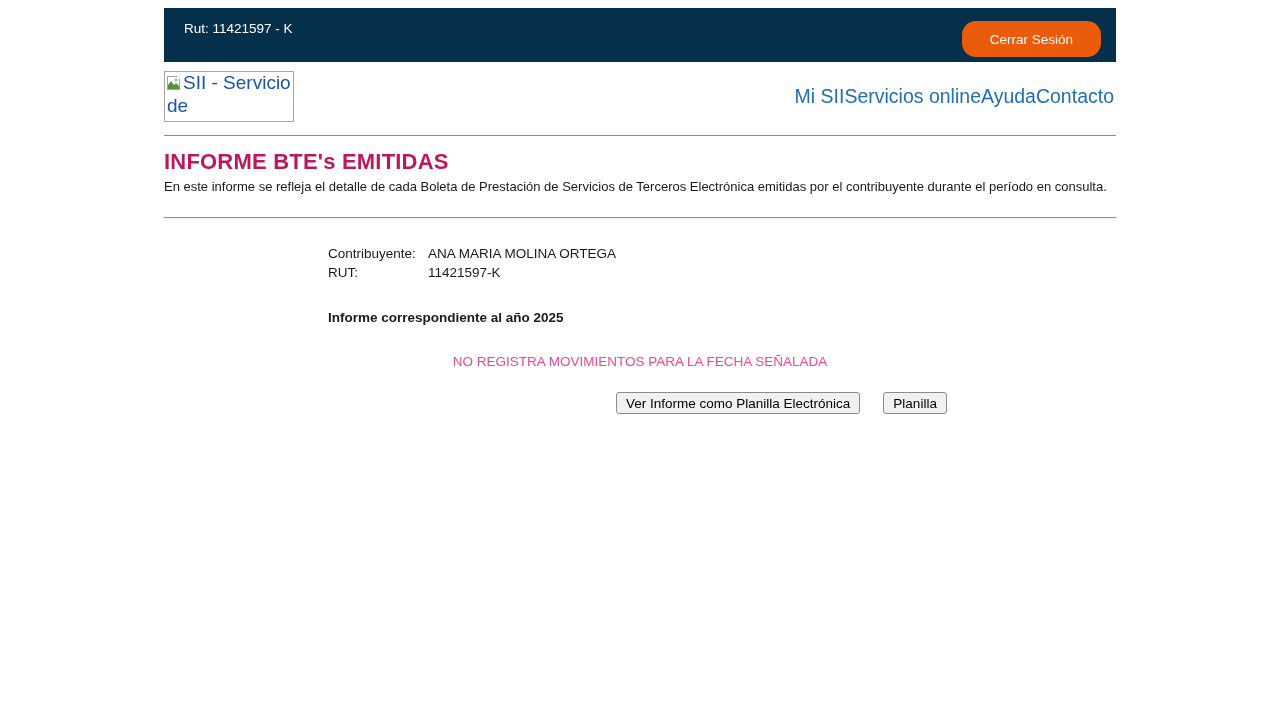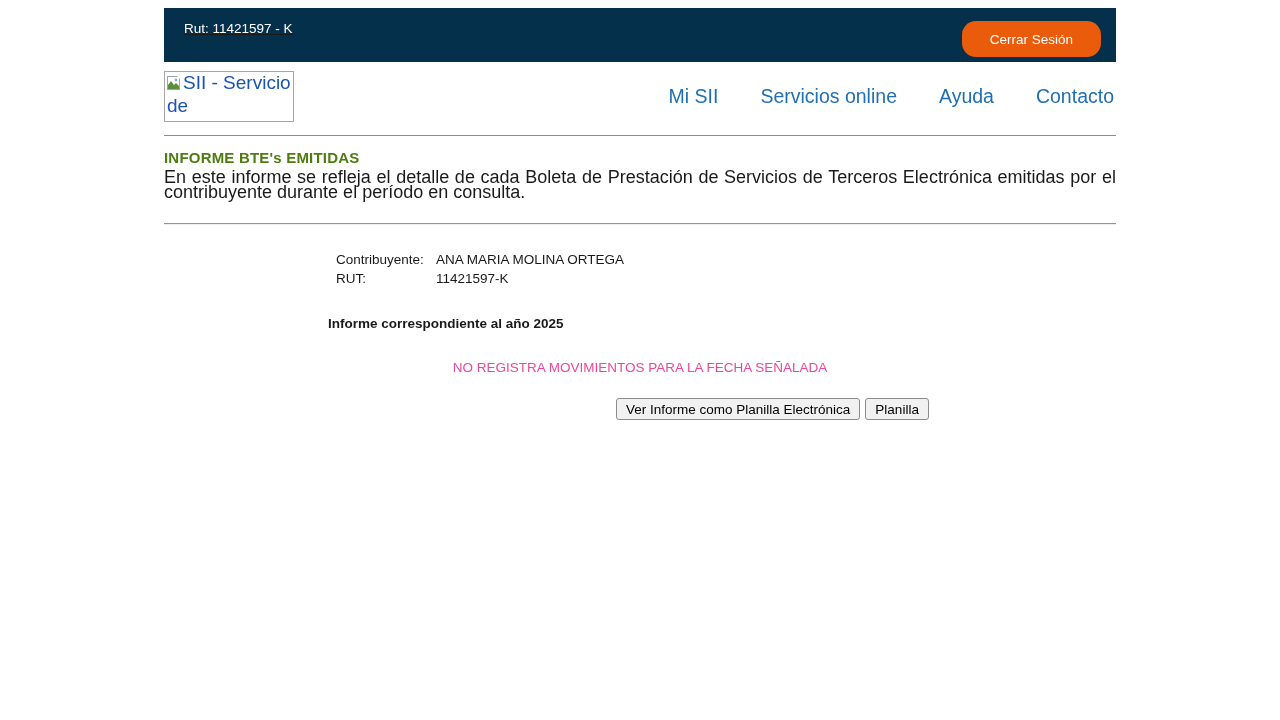--- a/index.html
+++ b/index.html
@@ -16,21 +16,20 @@
   }
 
   
   .topbar {
     margin-top: 8px;
     height: 54px;
     background: #05304b;
     display: flex;
     justify-content: space-between;
     position: relative;
-    text-decoration: underline;
   }
   .topbar .rut-text {
     color: #ffffff;
     font-size: 13.5px;
     padding: 13px 0 0 20px;
   }
   .logout-btn {
     position: absolute;
     right: 15px;
     top: 13px;
@@ -64,77 +63,76 @@
     padding-left: 2px;
     cursor: pointer;
   }
   .logo-box .broken-img-icon {
     display: inline-block;
     vertical-align: -2px;
     margin-right: 1px;
   }
   .main-nav {
     display: flex;
-    gap: 42px;
     padding-right: 2px;
   }
   .main-nav a {
     color: #1f6fb2;
     font-size: 19.5px;
     text-decoration: none;
     cursor: pointer;
   }
 
   
   .page-title {
-    font-size: 15px;
+    font-size: 22px;
     font-weight: bold;
-    color: #4d7c0f;
+    color: #be185d;
     margin: 13px 0 4px 0;
     letter-spacing: 0.2px;
   }
   .page-desc {
-    font-size: 18px;
+    font-size: 13px;
     line-height: 15px;
     margin: 0;
     text-align: justify;
     color: #1a1a1a;
   }
   hr.section-rule {
     margin: 23px 0 0 0;
     border: none;
     height: 2px;
     border-top: 1px solid #949494;
     border-bottom: 1px solid #efefef;
   }
 
   .info-block {
     margin: 25px 0 0 164px;
     font-size: 13.5px;
   }
   .info-row { display: flex; line-height: 19px; }
-  .info-row .label { width: 100px; margin-left: 8px; }
+  .info-row .label { width: 100px; }
   .info-row .value { font-weight: normal; }
 
   .period-line {
     margin: 28px 0 0 164px;
     font-size: 13.5px;
     font-weight: bold;
   }
   .empty-message {
     margin-top: 29px;
     text-align: center;
     font-size: 13.5px;
     color: #ec4899;
   }
 
   .buttons-row {
     margin: 23px 0 0 452px;
     display: flex;
-    gap: 5px;
+    gap: 23px;
   }
   .form-btn {
     font-family: inherit;
     font-size: 13.5px;
     color: #000000;
     background: #f1f1f1;
     border: 1px solid #8c8c8c;
     border-radius: 3px;
     height: 22px;
     padding: 0 9px;

